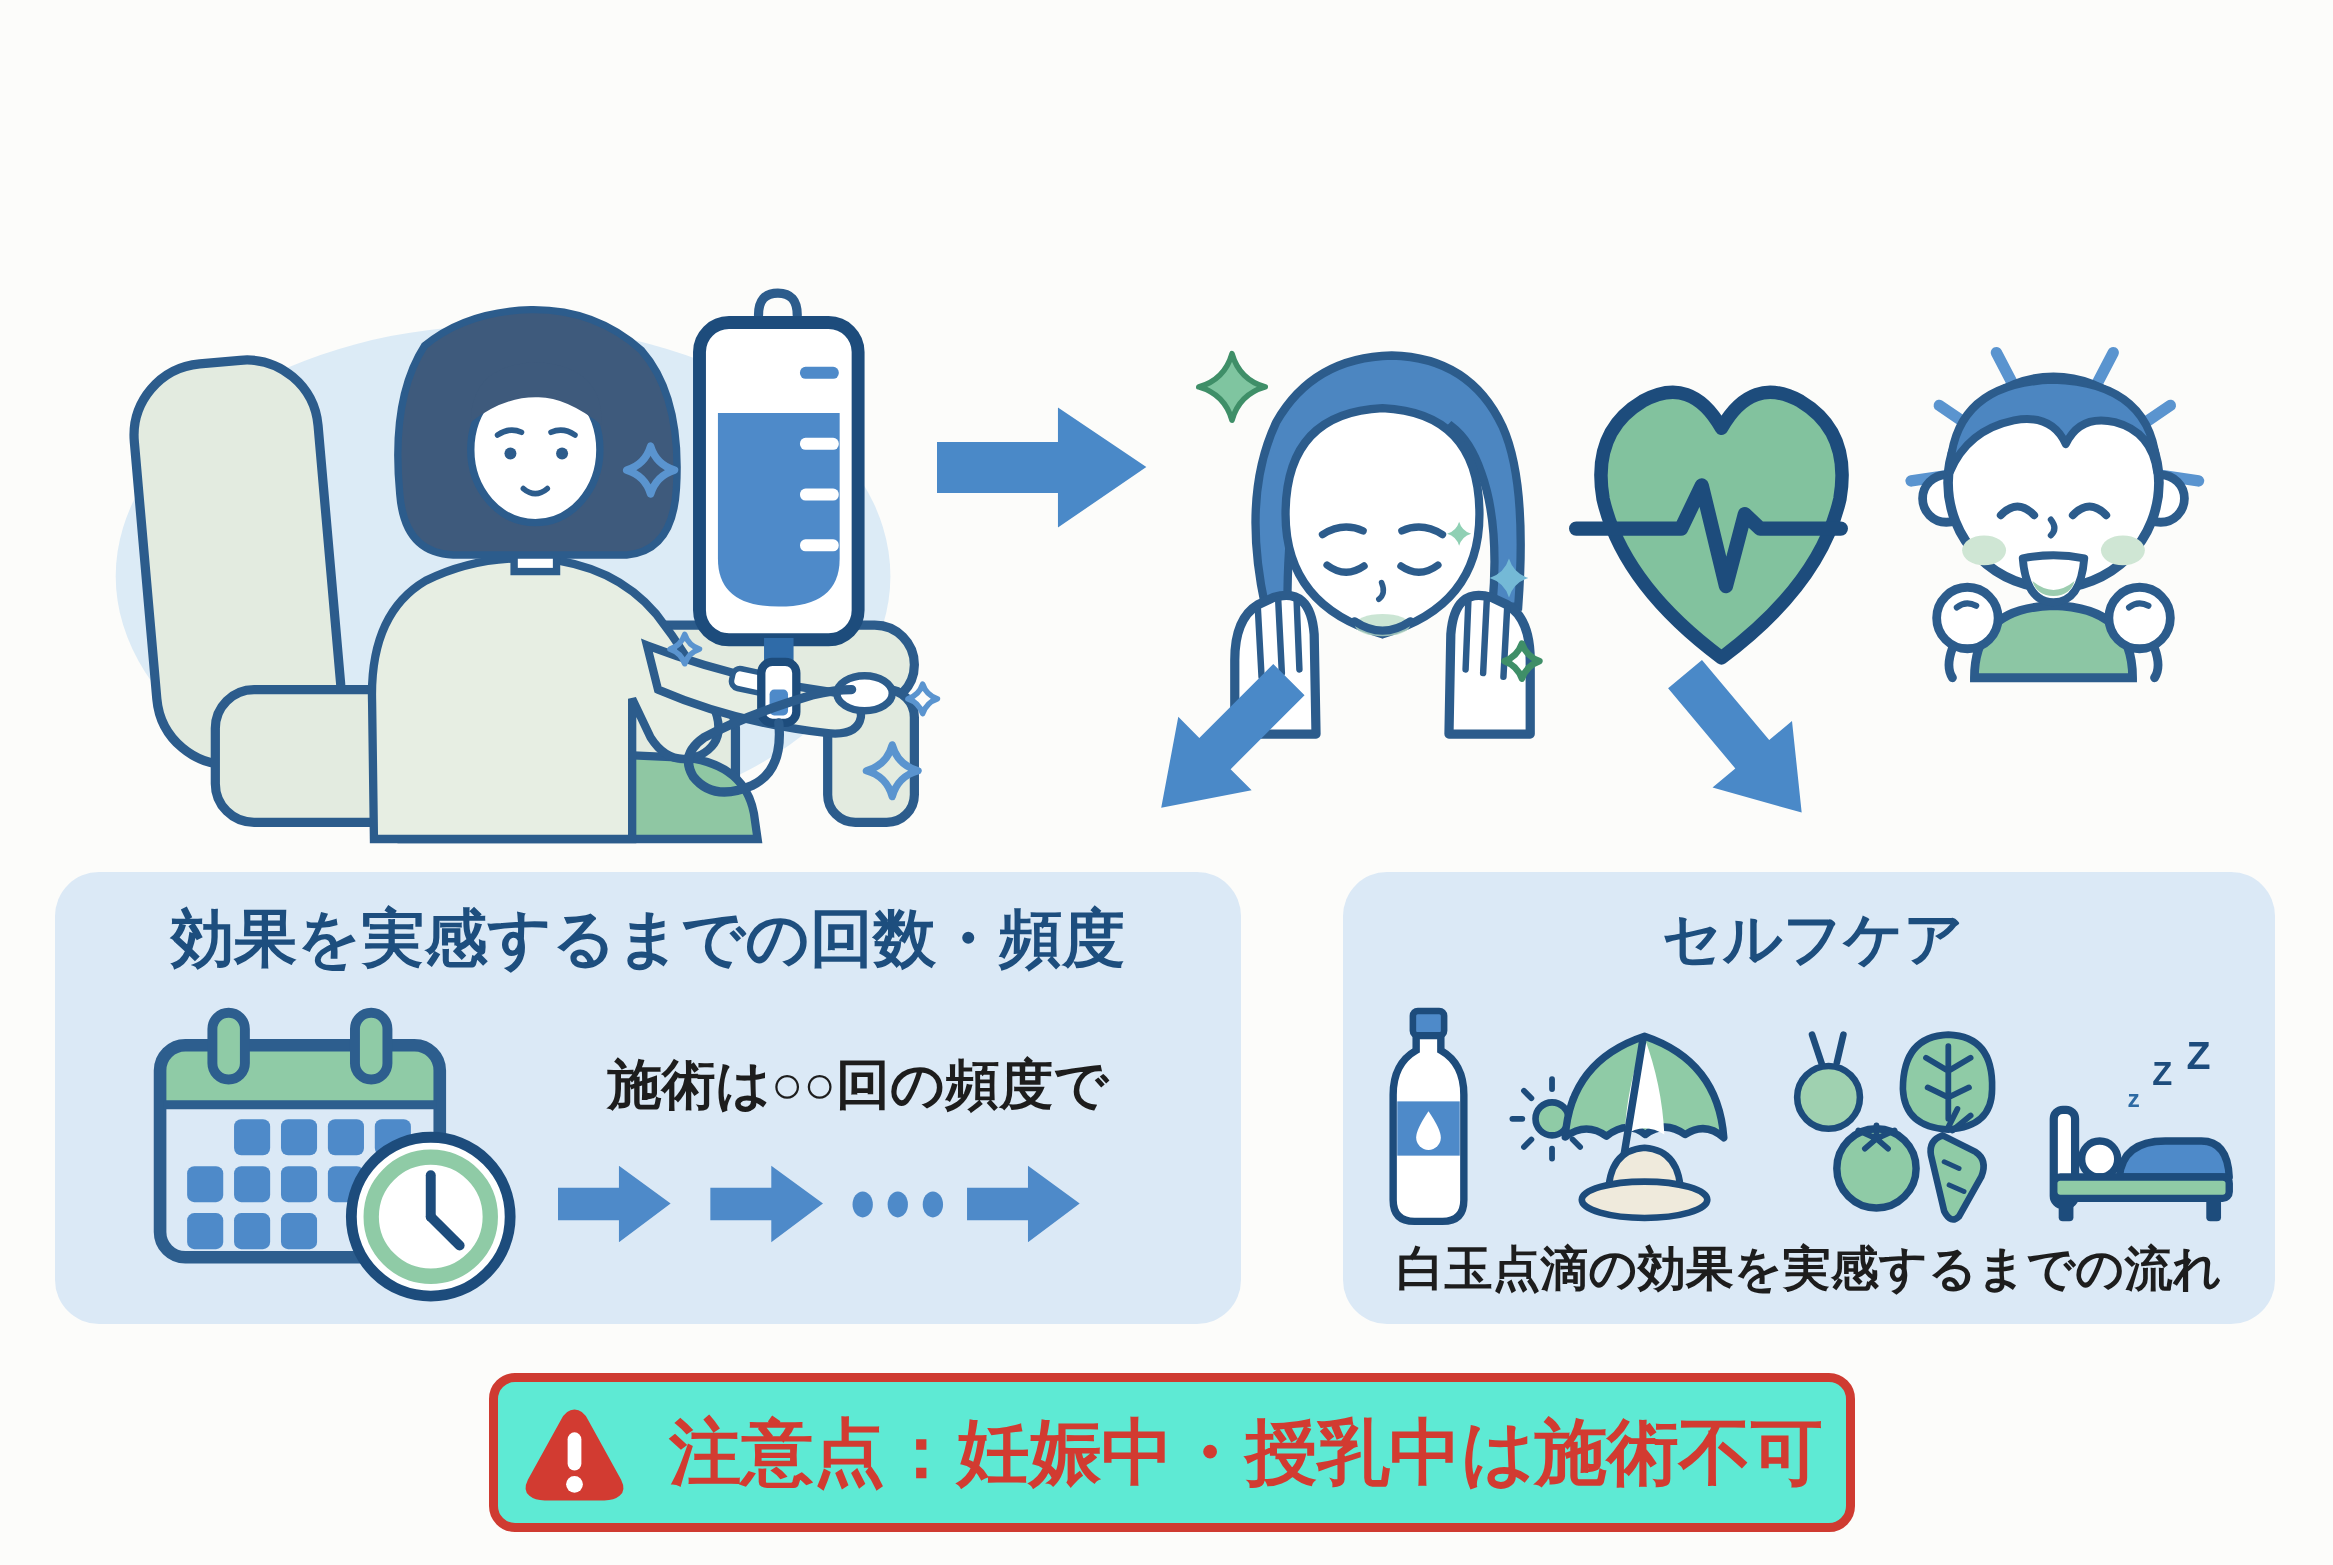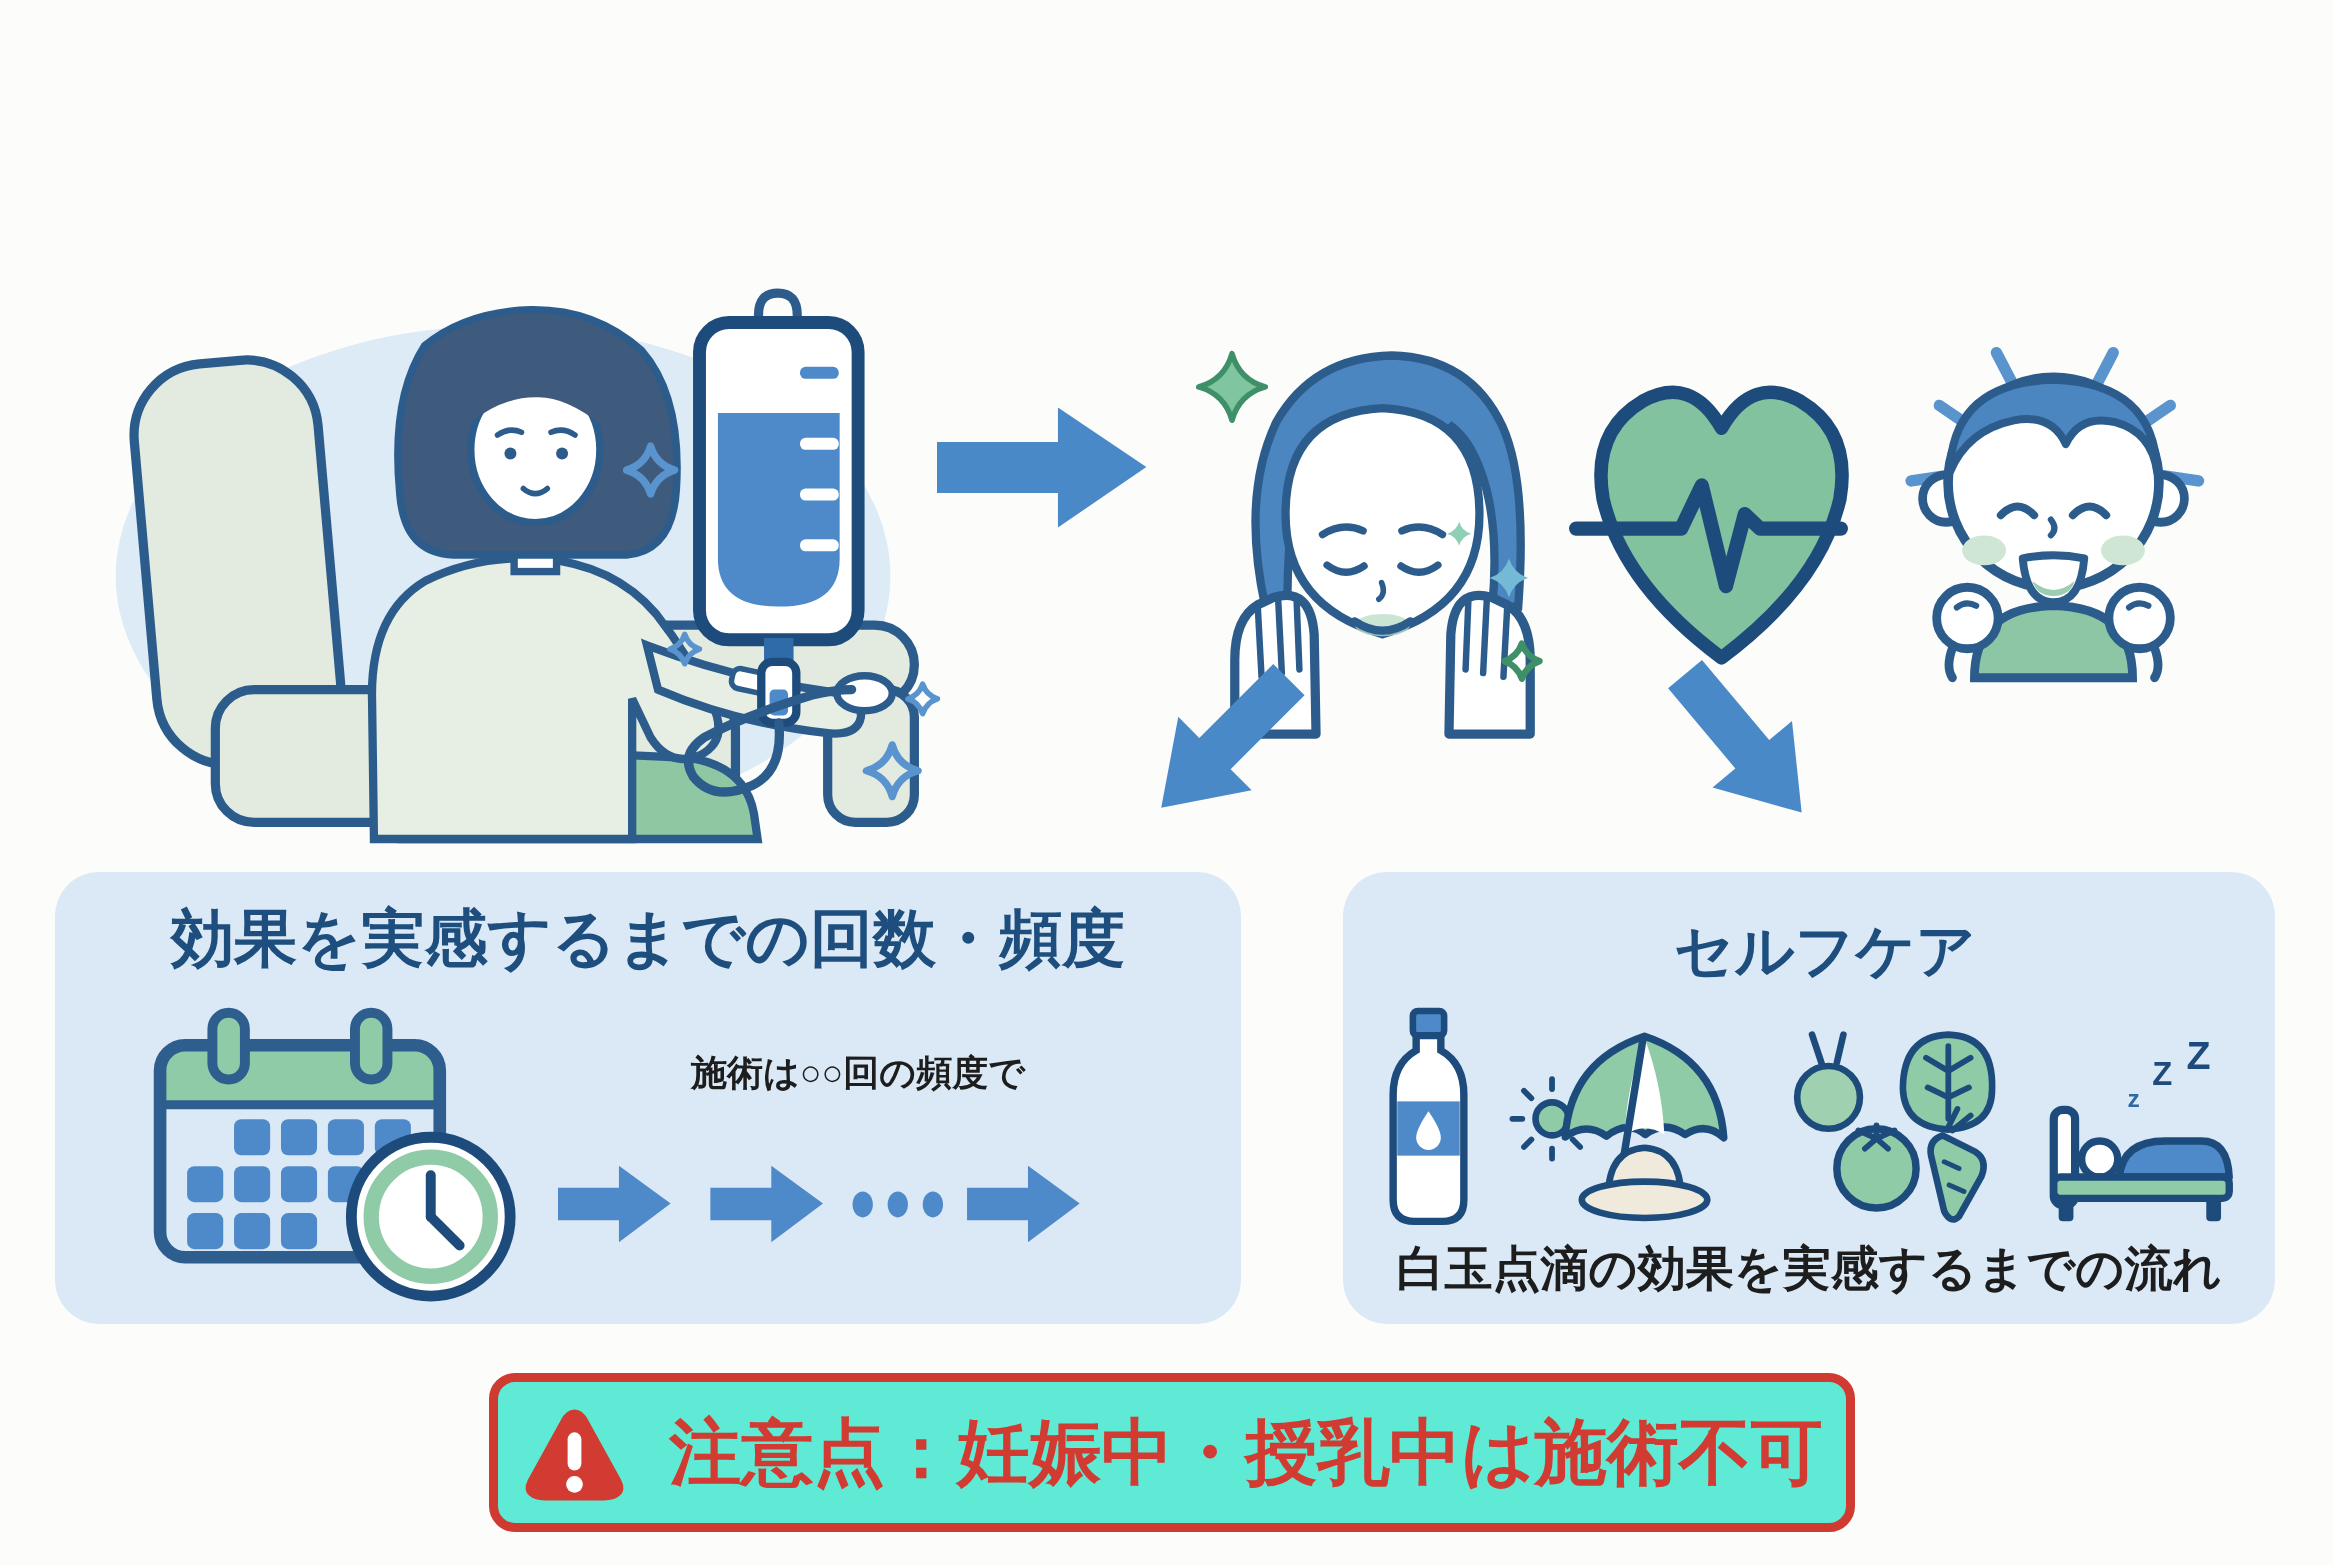--- a/index.html
+++ b/index.html
@@ -17,21 +17,21 @@
   .info-box{background:#dbe9f6;border-radius:44px;box-sizing:border-box;}
   .box-left{left:55px;top:872px;width:1186px;height:452px;}
   .box-right{left:1343px;top:872px;width:932px;height:452px;}
   .box-heading{
     position:absolute;left:0;top:24px;width:100%;text-align:center;
     font-weight:800;color:#1d4e7e;
   }
   .box-left .box-heading{font-size:63px;}
   .box-right .box-heading{font-size:59px;}
   .note-text{color:#1d1d1d;font-weight:700;}
-  .note-left{left:489px;top:177px;width:628px;text-align:center;font-size:36px;}
+  .note-left{left:489px;top:177px;width:628px;text-align:center;font-size:54px;}
   .note-right{left:0;top:365px;width:100%;text-align:center;font-size:48px;}
   .selfcare-icons{
     left:0;top:127px;width:100%;height:229px;
     display:flex;justify-content:center;align-items:flex-end;gap:37px;
   }
   
   .warning-box{
     left:489px;top:1373px;width:1366px;height:159px;background:#5eead4;
     border:9.2px solid #cf3b31;border-radius:26px;box-sizing:border-box;
     display:flex;align-items:center;justify-content:center;gap:41px;
@@ -219,21 +219,21 @@
           <ellipse cx="330" cy="48" rx="11" ry="14"></ellipse>
           <ellipse cx="368" cy="48" rx="11" ry="14"></ellipse>
           <ellipse cx="406" cy="48" rx="11" ry="14"></ellipse>
           <polygon points="443,30 509,30 509,6 565,47 509,89 509,65 443,65"></polygon>
         </g>
       </svg>
     </div>
   </div>
 
   <div class="abs info-box box-right">
-    <h2 class="box-heading" style="margin:16px;">セルフケア</h2>
+    <h2 class="box-heading" style="margin:4px;">セルフケア</h2>
 
     <div class="abs selfcare-icons">
 
       <svg viewBox="0 0 130 270" width="107" height="222">
         <rect x="46" y="6" width="38" height="30" rx="6" fill="#4e8ac9" stroke="#1d4c7c" stroke-width="8"></rect>
         <path d="M50 36 h30 v18 q28 16 28 54 v128 q0 26 -26 26 h-34 q-26 0 -26 -26 v-128 q0 -38 28 -54 Z" fill="#ffffff" stroke="#1d4c7c" stroke-width="9"></path>
         <rect x="27" y="116" width="76" height="66" fill="#4e8ac9"></rect>
         <path d="M65 128 q15 22 15 32 a15 15 0 1 1 -30 0 q0 -10 15 -32 Z" fill="#ffffff"></path>
       </svg>
 

